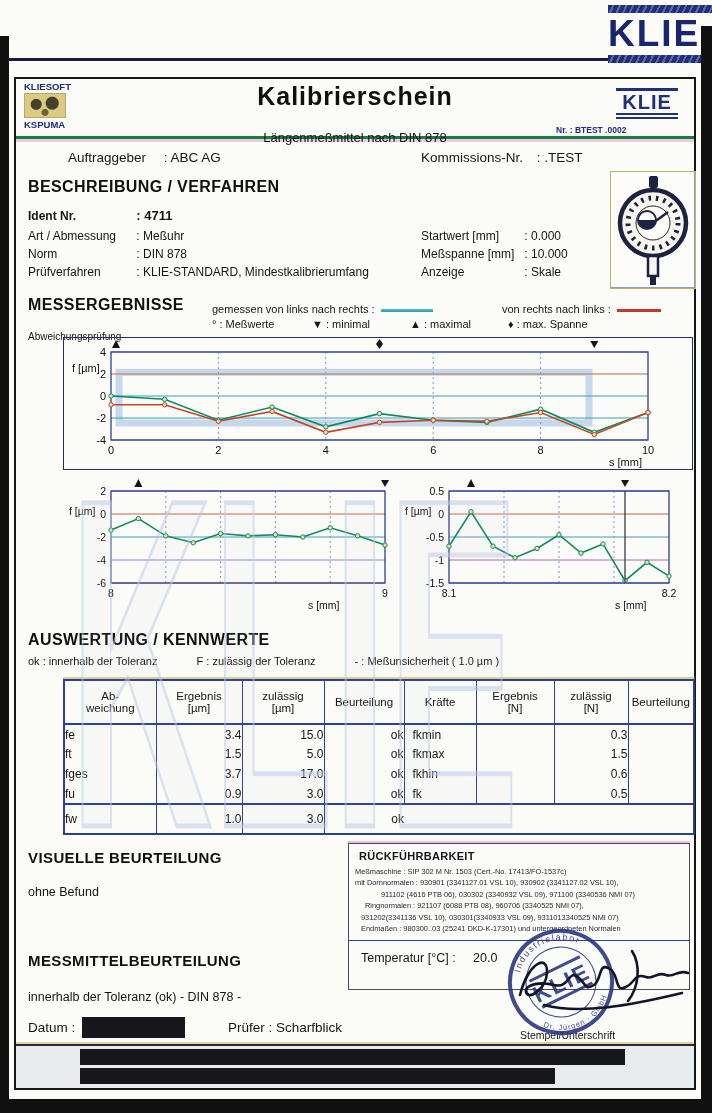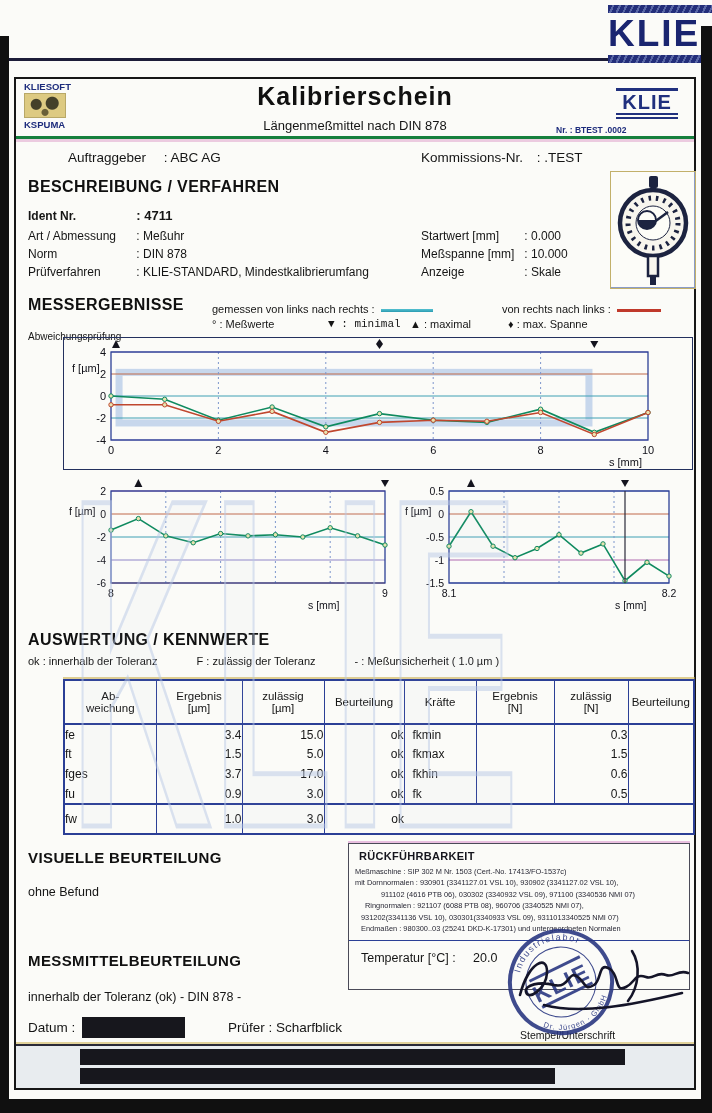--- a/index.html
+++ b/index.html
@@ -30,21 +30,21 @@
   .kliesoft { position:absolute; left:8px; top:2px; width:60px; text-align:left;
               font-size:9.5px; font-weight:bold; color:#1d2c7c; }
   .kliesoft .pic { width:42px; height:25px; margin:1px 0; border:1px solid #b8a868;
      background:
        radial-gradient(circle at 28% 45%, #44402a 0 5px, rgba(0,0,0,0) 6px),
        radial-gradient(circle at 68% 40%, #44402a 0 6px, rgba(0,0,0,0) 7px),
        radial-gradient(circle at 50% 80%, #6a6038 0 3px, rgba(0,0,0,0) 4px),
        #ddca82; }
   .title-wrap { position:absolute; left:140px; right:140px; top:3px; text-align:center; }
   .cert-title { font-size:25px; font-weight:bold; letter-spacing:1px; color:#101010; }
-  .cert-sub   { font-size:13px; color:#151515; margin-top:7px; }
+  .cert-sub   { font-size:13px; color:#151515; margin-top:19px; }
   .klie-logo { position:absolute; right:16px; top:9px; width:62px; text-align:center; }
   .klie-bar { height:3px; background:#20307e; }
   .klie-txt { font-size:20px; font-weight:bold; color:#20307e; letter-spacing:1px; line-height:22px; }
   .klie-bar.dbl { height:6px; background:none; border-top:2px solid #20307e; border-bottom:2px solid #20307e; }
   .cert-nr { position:absolute; left:540px; top:46px; font-size:8.5px; font-weight:bold; color:#1d2c7c; }
 
   .abs { position:absolute; }
   .kv .k { display:inline-block; }
   .h1 { font-size:16px; font-weight:bold; letter-spacing:.4px; color:#101010; }
   .t13 { font-size:13.5px; } .t12 { font-size:12px; } .t11 { font-size:11px; }
@@ -189,21 +189,21 @@
 
     <div class="abs h1" style="left:12px; top:217px;">MESSERGEBNISSE</div>
     <div class="abs t11" style="left:196px; top:224px;">
       <span>gemessen  von links nach rechts :</span><span class="sw sw-teal"></span>
     </div>
     <div class="abs t11" style="left:486px; top:224px;">
       <span>von rechts nach links :</span><span class="sw sw-red" style="width:44px;"></span>
     </div>
     <div class="abs t11" style="left:12px; top:252px; font-size:10px;">Abweichungsprüfung</div>
     <span class="abs t11" style="left:196px; top:239px;">° : Meßwerte</span>
-    <span class="abs t11" style="left:312px; top:239px;font-family:Liberation Mono, monospace;">▼ : minimal</span>
+    <span class="abs t11" style="left:296px; top:239px;">▼ : minimal</span>
     <span class="abs t11" style="left:394px; top:239px;">▲ : maximal</span>
     <span class="abs t11" style="left:492px; top:239px;">♦ : max.  Spanne</span>
 
     <div class="chart-frame1" style="left:47px; top:258px; width:630px; height:133px;">
       <svg id="chart-1" width="628" height="131">
           <rect x="55.055" y="34.349999999999994" width="469.87500000000006" height="50.60000000000001" fill="none" stroke="#bdd0ea" stroke-width="7" opacity="0.85"></rect>
           <line x1="47" y1="14" x2="584" y2="14" stroke="#8f86c8" stroke-width="1"></line>
           <text x="42" y="18" text-anchor="end" font-size="11" fill="#101018" font-family="Liberation Sans, sans-serif">4</text>
           <line x1="47" y1="36" x2="584" y2="36" stroke="#bf6a4a" stroke-width="1"></line>
           <text x="42" y="40" text-anchor="end" font-size="11" fill="#101018" font-family="Liberation Sans, sans-serif">2</text>

